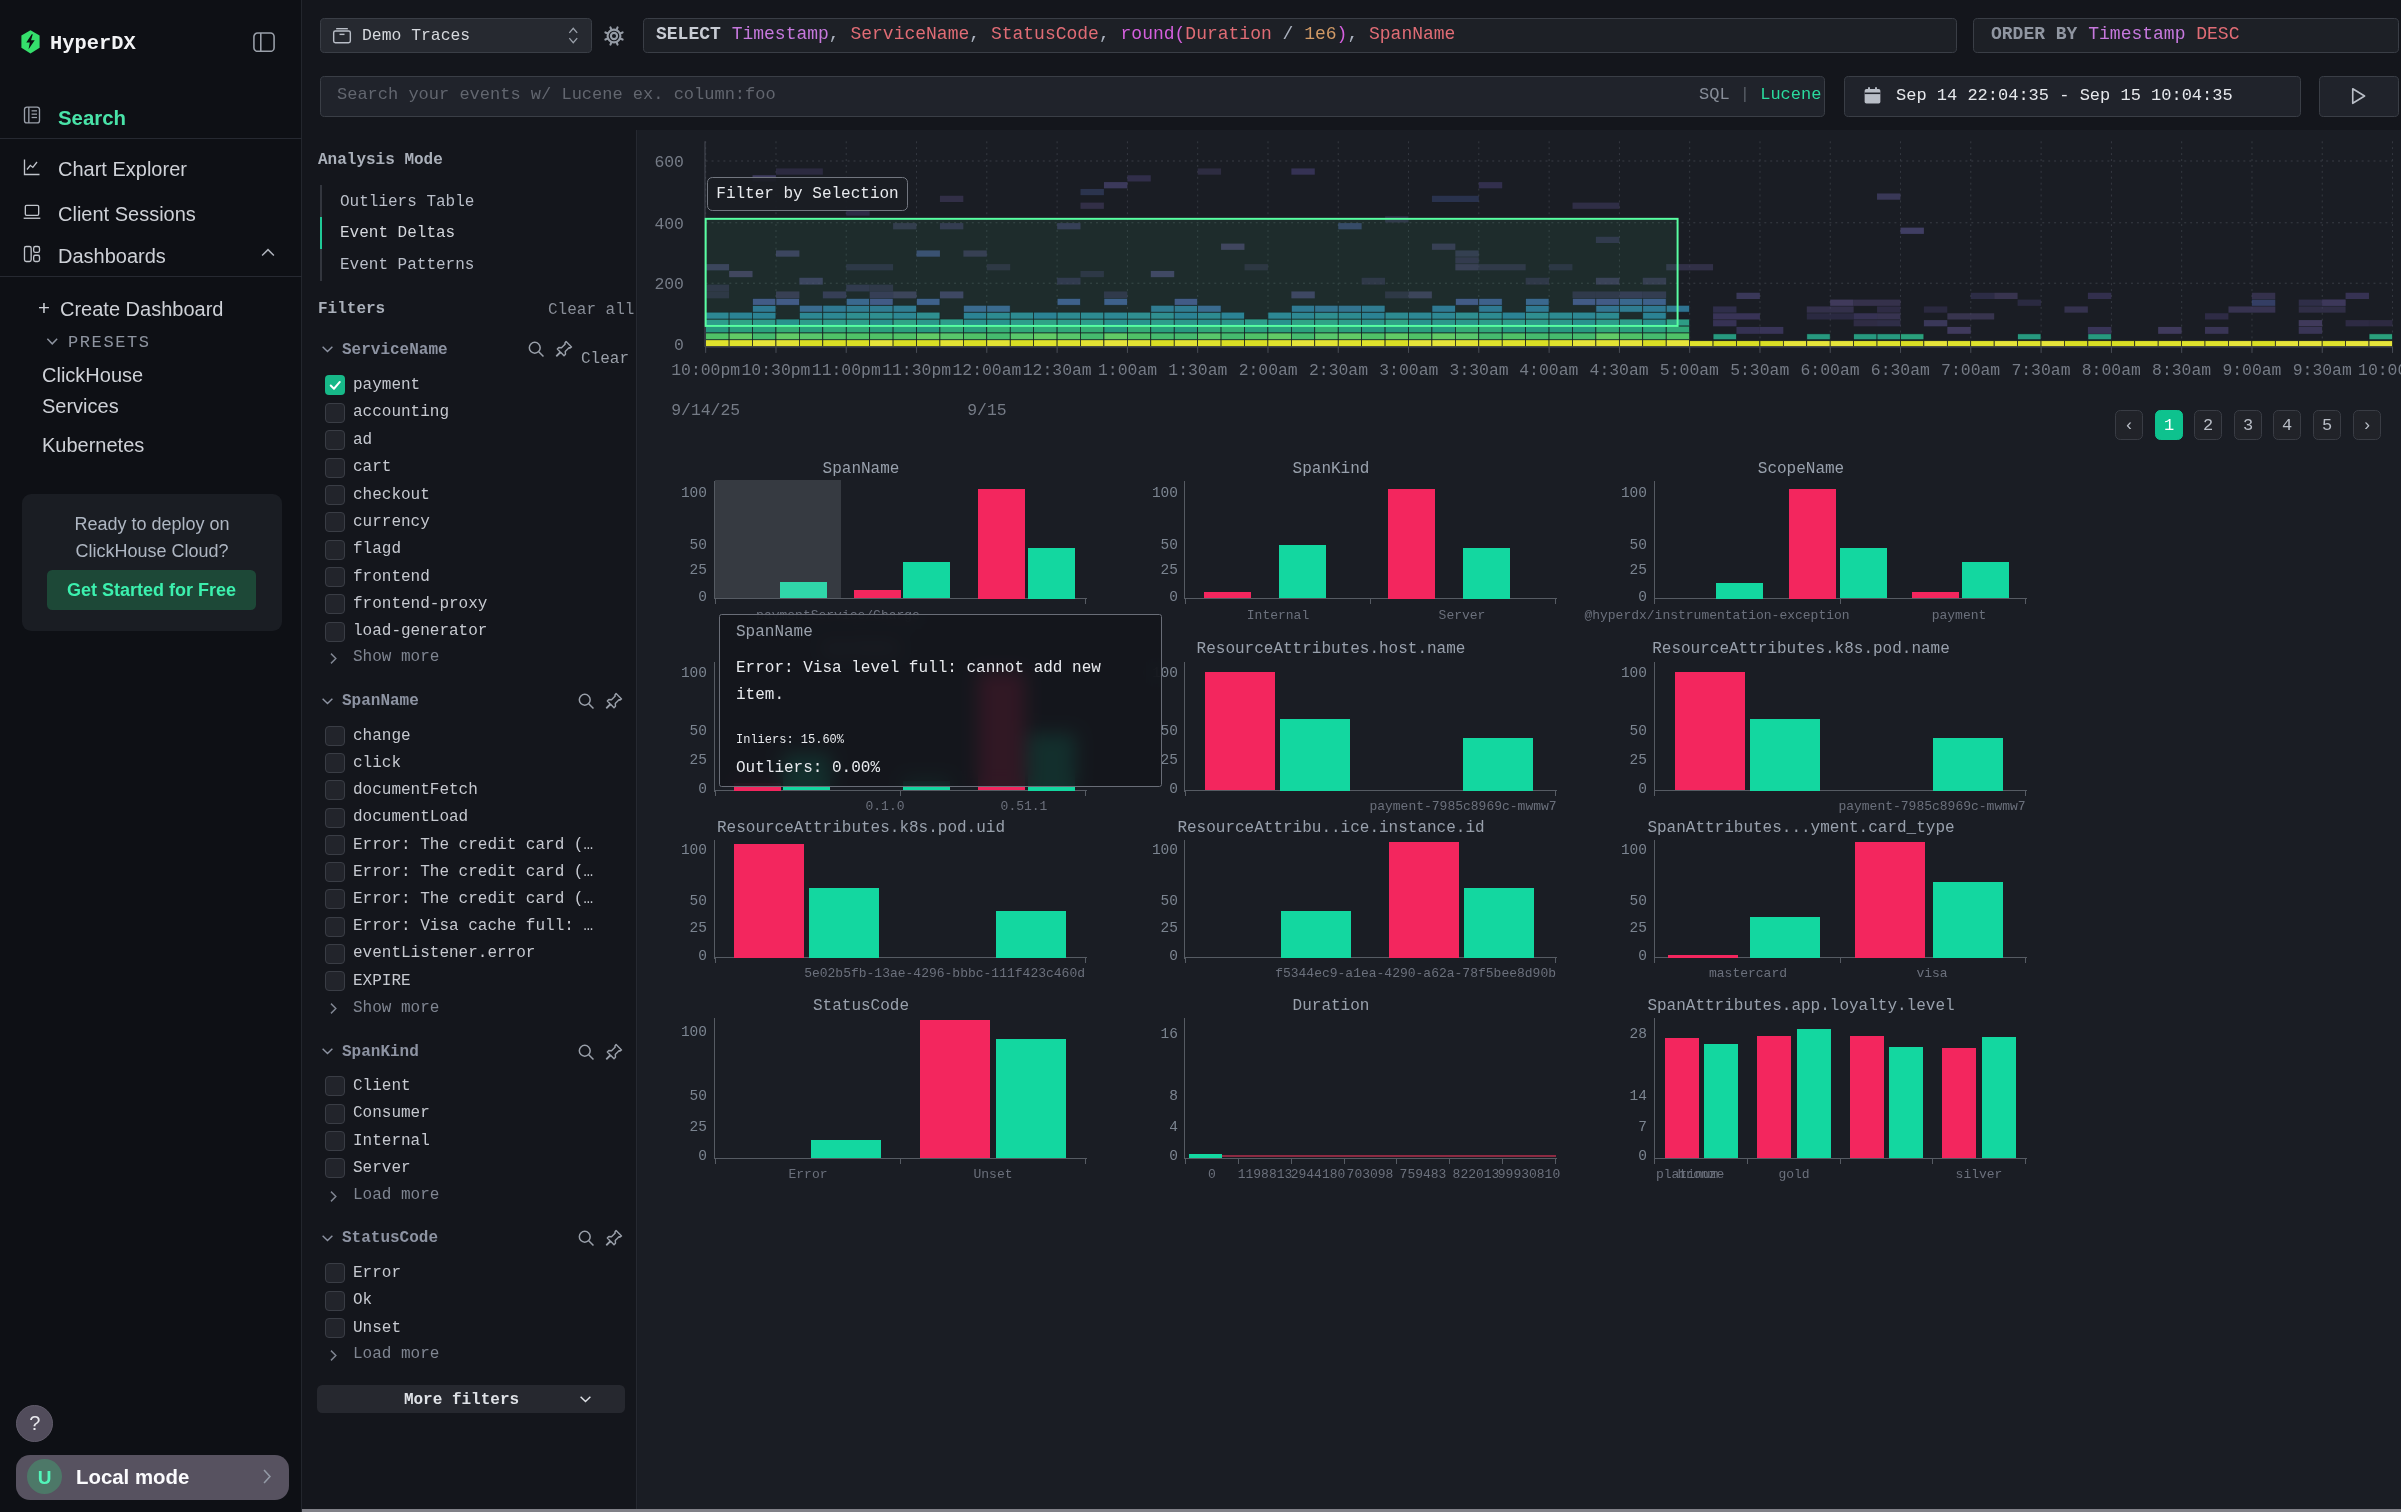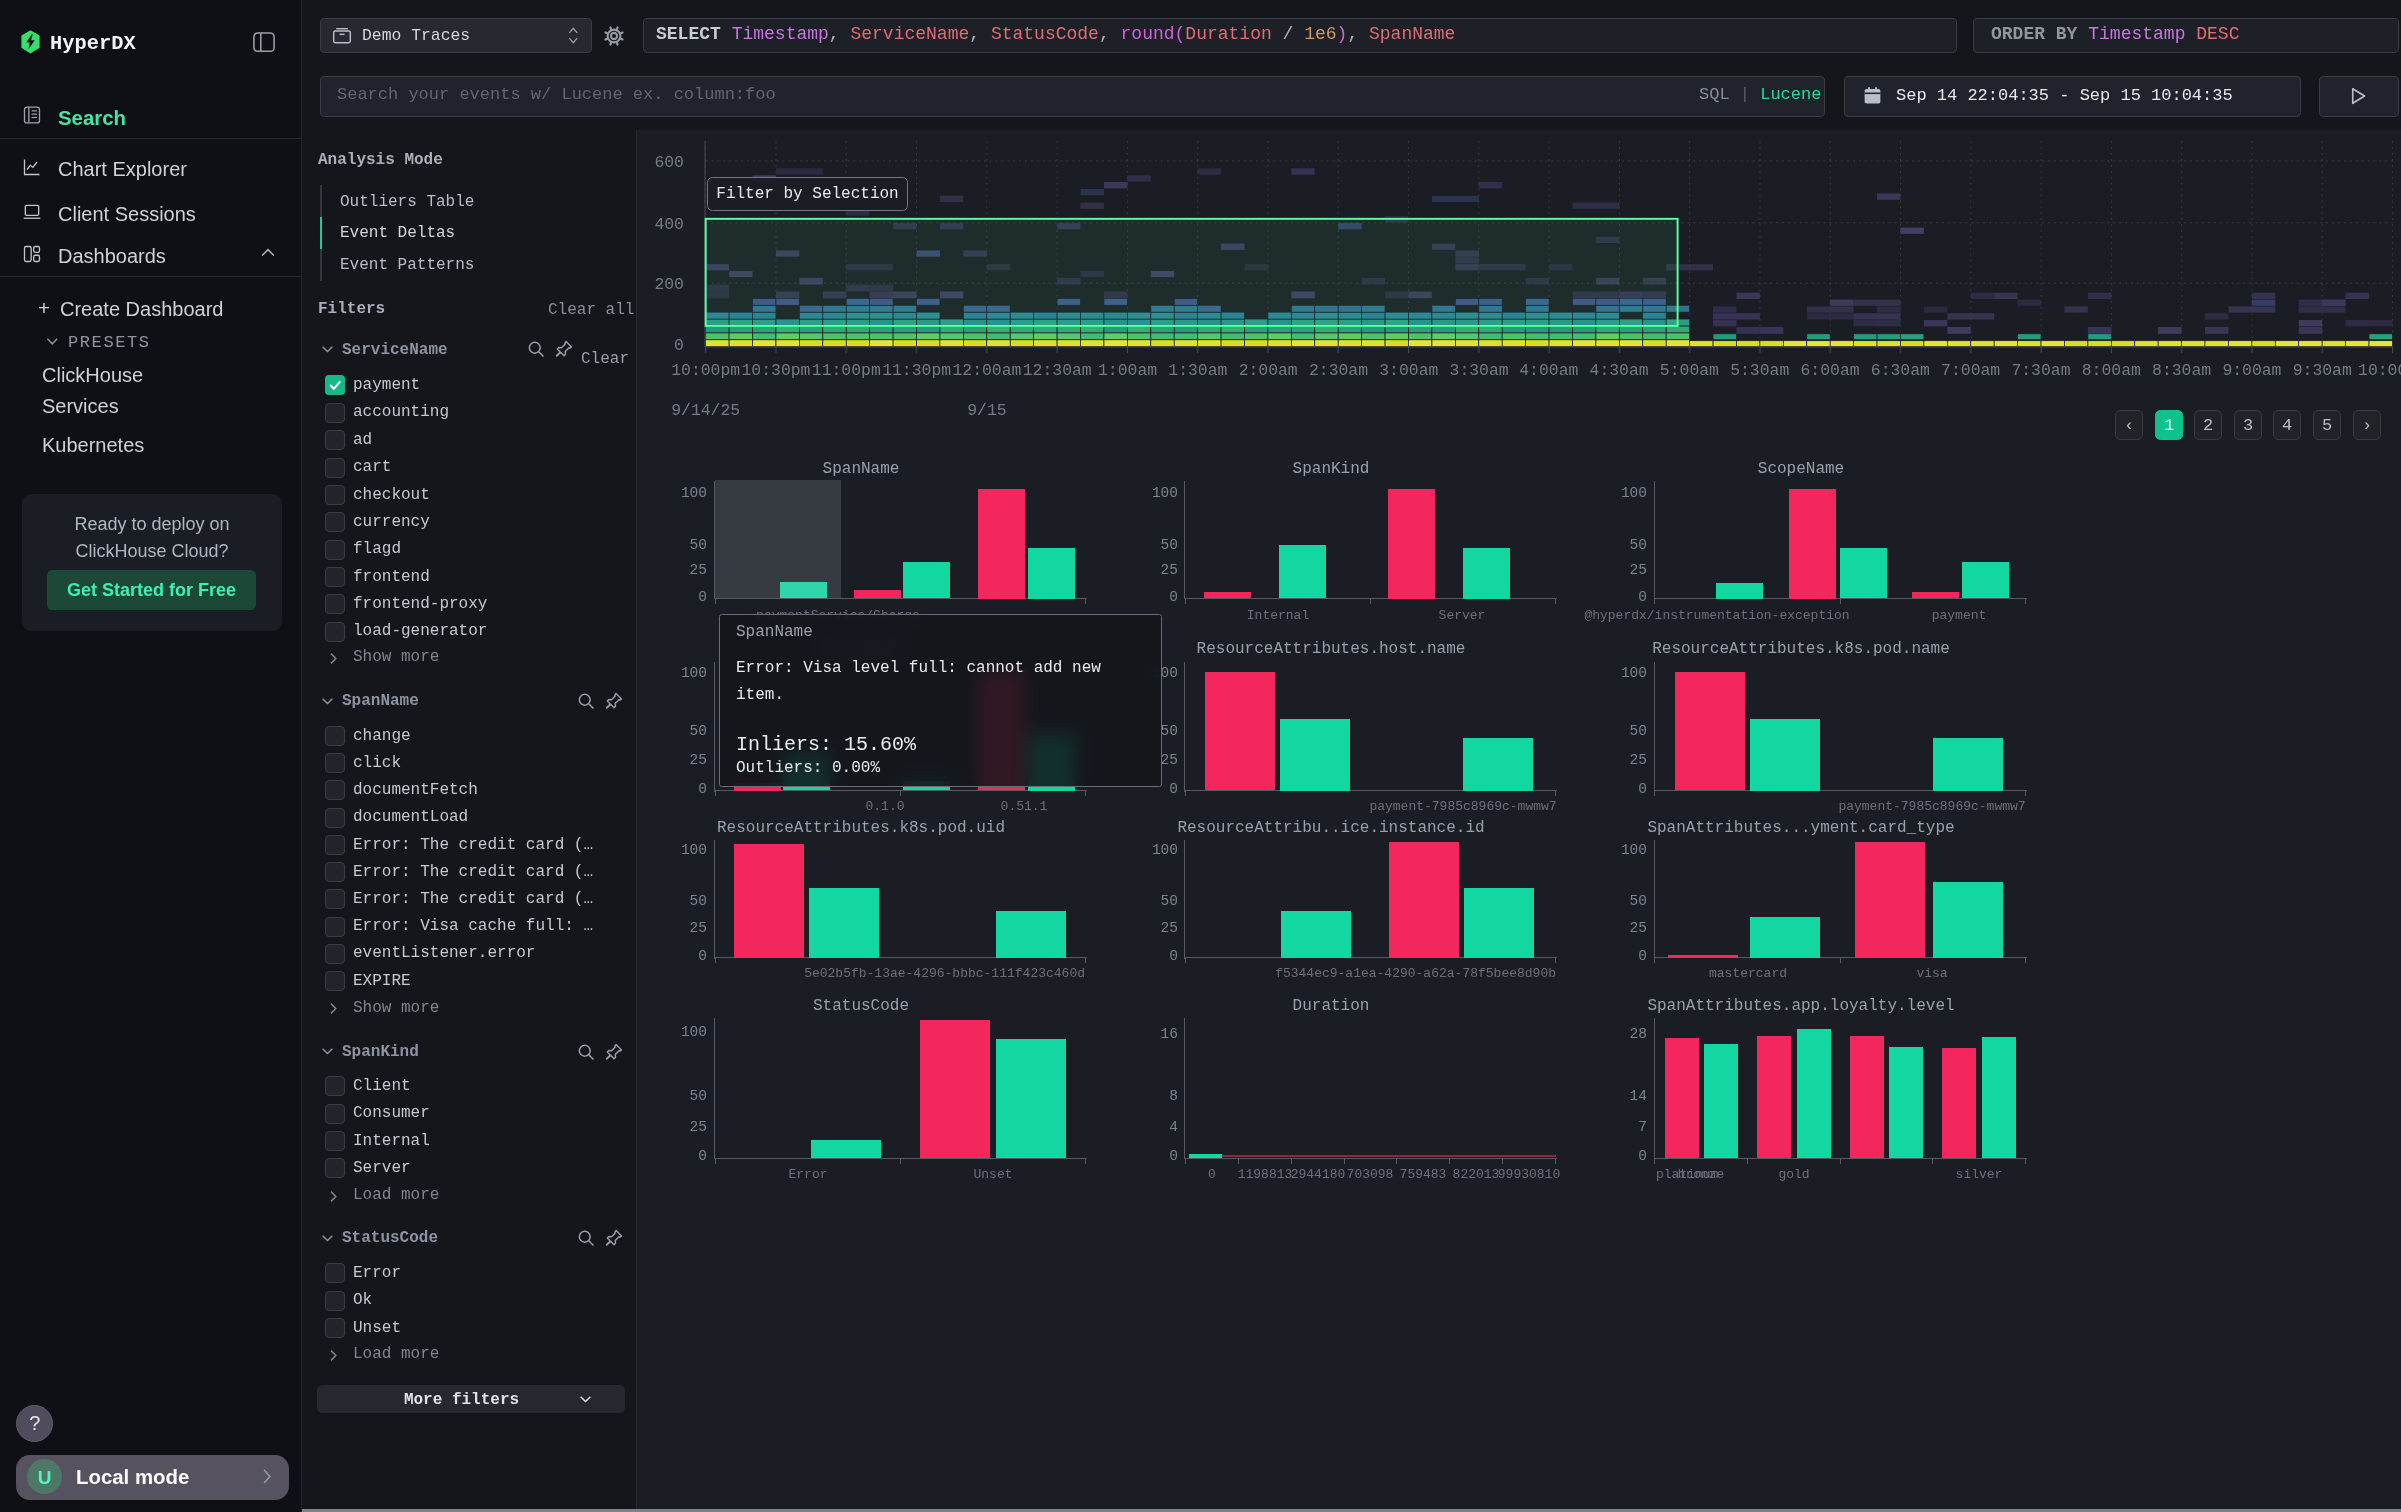--- a/index.html
+++ b/index.html
@@ -957,16 +957,16 @@
 <div class="cxl" style="left:1564px;top:1167px;width:460px;text-align:center;">gold</div>
 <div class="cxl" style="left:1656px;top:1167px;width:460px;text-align:left;">platinum</div>
 <div class="cxl" style="left:1749px;top:1167px;width:460px;text-align:center;">silver</div>
 
 <div class="abs" style="left:707px;top:177px;width:201px;height:34px;background:rgba(26,29,36,0.92);border:1.3px solid #72767f;border-radius:5.3px;"></div>
 <div class="abs mono" style="left:707px;top:185px;width:201px;text-align:center;font-size:16px;color:#e8eaee;">Filter by Selection</div>
 <div class="abs" style="left:719px;top:614px;width:443px;height:173px;background:rgba(20,22,27,0.87);border:1.3px solid #696d77;border-radius:2.6px;-webkit-backdrop-filter:blur(9.2px);backdrop-filter:blur(9.2px);"></div>
 <div class="abs mono" style="left:736px;top:623px;font-size:16px;color:#9aa1ac;">SpanName</div>
 <div class="abs mono" style="left:736px;top:659px;font-size:16px;color:#e8eaee;">Error: Visa level full: cannot add new</div>
 <div class="abs mono" style="left:736px;top:686px;font-size:16px;color:#e8eaee;">item.</div>
-<div class="abs mono" style="left:736px;top:733px;font-size:20px;color:#e8eaee;">Inliers: 15.60%</div>
+<div class="abs mono" style="left:736px;top:733px;font-size:12px;color:#e8eaee;">Inliers: 15.60%</div>
 <div class="abs mono" style="left:736px;top:759px;font-size:16px;color:#e8eaee;">Outliers: 0.00%</div>
 
 <div class="abs" style="left:59px;top:1509px;width:2342px;height:3.3px;background:#808087;"></div>
 
 </body></html>

